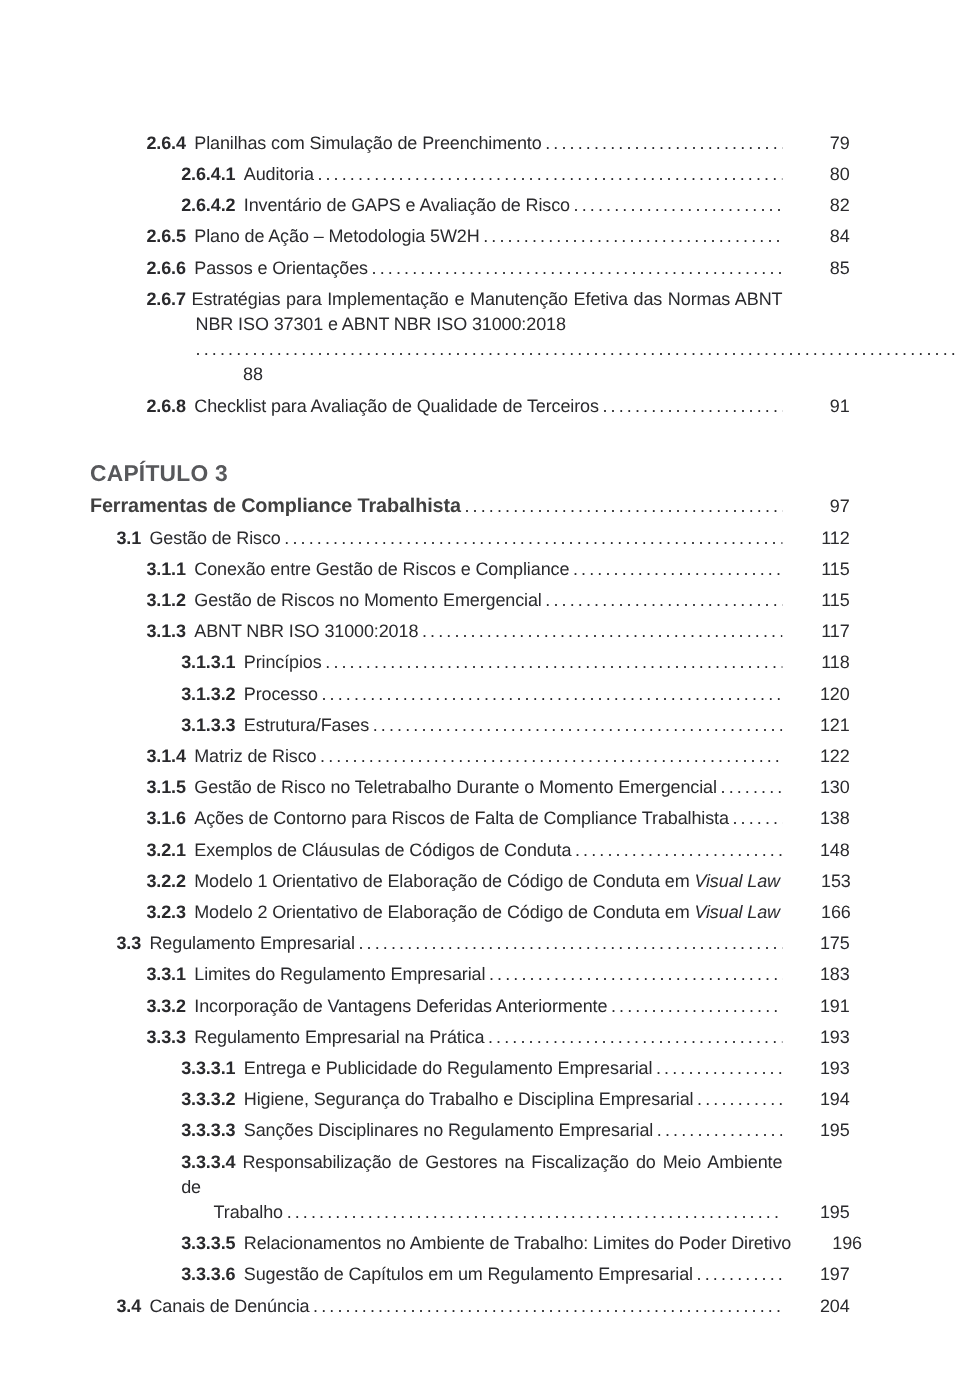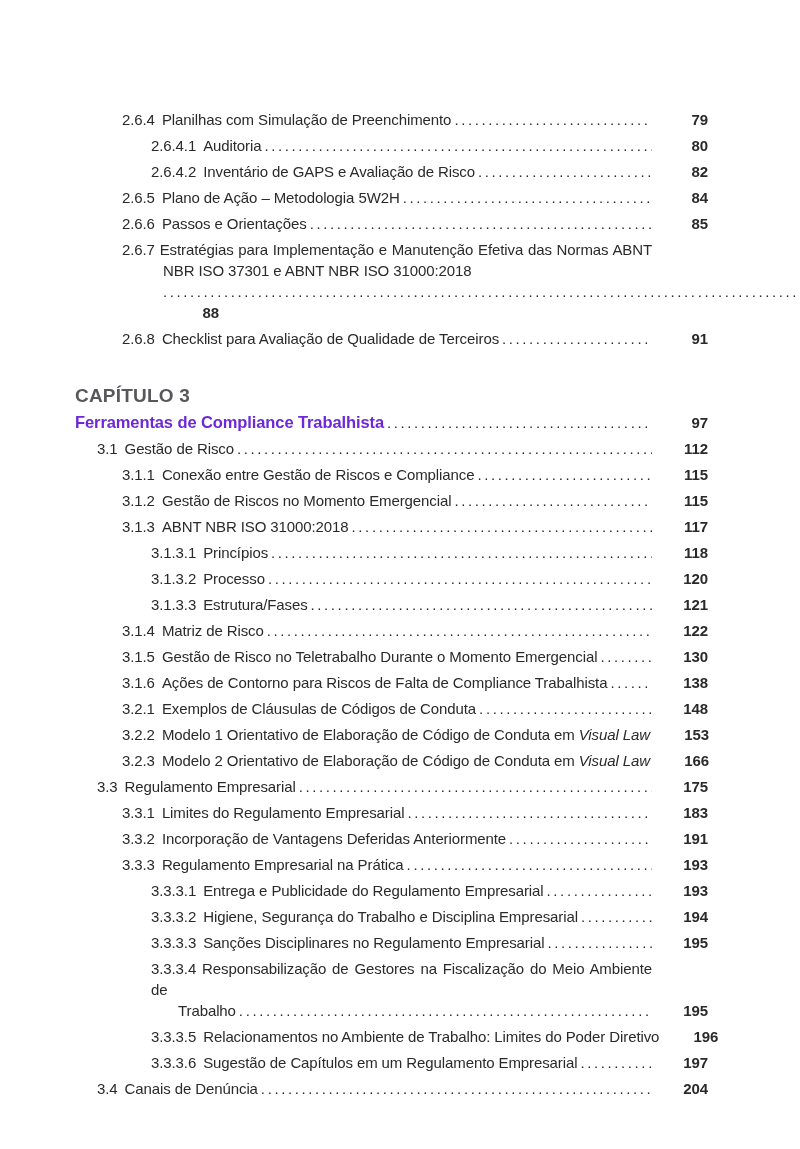--- a/index.html
+++ b/index.html
@@ -20,42 +20,42 @@
   
   .toc-entry {
     display: flex;
     align-items: baseline;
     line-height: 26px;
   }
   .lvl0 { padding-left: 22px; }
   .lvl1 { padding-left: 47px; }
   .lvl2 { padding-left: 76px; }
 
-  .num { flex: 0 0 auto; margin-right: 7px; white-space: nowrap; }
+  .num { flex: 0 0 auto; margin-right: 7px; white-space: nowrap; font-weight: bold; }
   .t   { flex: 0 1 auto; white-space: nowrap; }
   .em  { flex: 0 0 auto; font-style: italic; margin-left: 4px; white-space: nowrap; }
   .em:empty { display: none; }
 
   .dots {
     flex: 1 1 auto;
     min-width: 0;
     overflow: hidden;
     white-space: nowrap;
     margin-left: 3px;
     color: #2a2a2d;
   }
   .dots::after {
     content: "..................................................................................................................................................................................................................";
     letter-spacing: 2.6px;
   }
   .page {
     flex: 0 0 auto;
     width: 56px;
     text-align: right;
-    font-weight: bold;
+    font-weight: normal;
     white-space: nowrap;
   }
 
   
   .wrapped { display: block; line-height: 21px; margin: 2px 0 3px 0; }
   .wrapped .line1 {
     text-align: justify;
     text-align-last: justify;
     padding-right: 56px;
   }
@@ -75,21 +75,21 @@
   }
   .chapter-title-row {
     display: flex;
     align-items: baseline;
     line-height: 26px;
   }
   .chapter-title {
     flex: 0 1 auto;
     font-size: 16.5px;
     font-weight: bold;
-    color: #6d28d9;
+    color: #404040;
     white-space: nowrap;
   }
 </style>
 </head>
 <body>
 
 <div class="toc">
     <div class="toc-entry lvl1">
     <span class="num">2.6.4</span>
     <span class="t">Planilhas com Simulação de Preenchimento</span>

